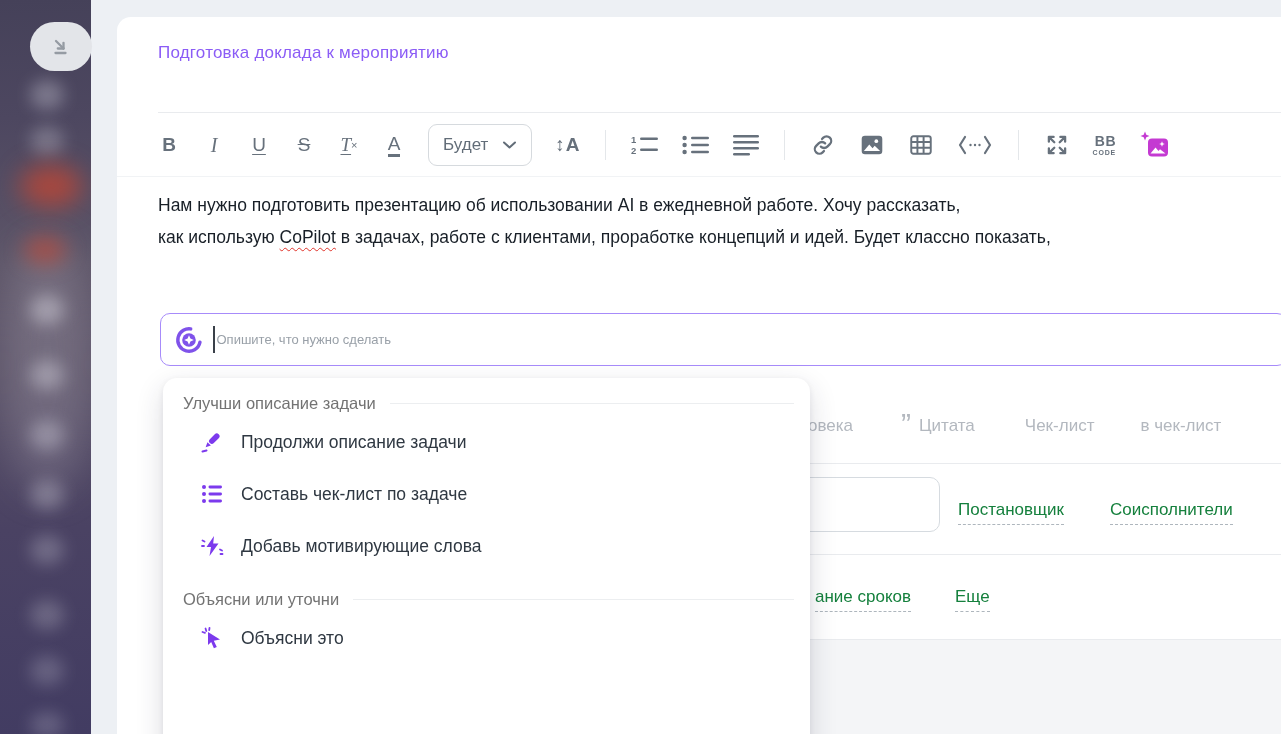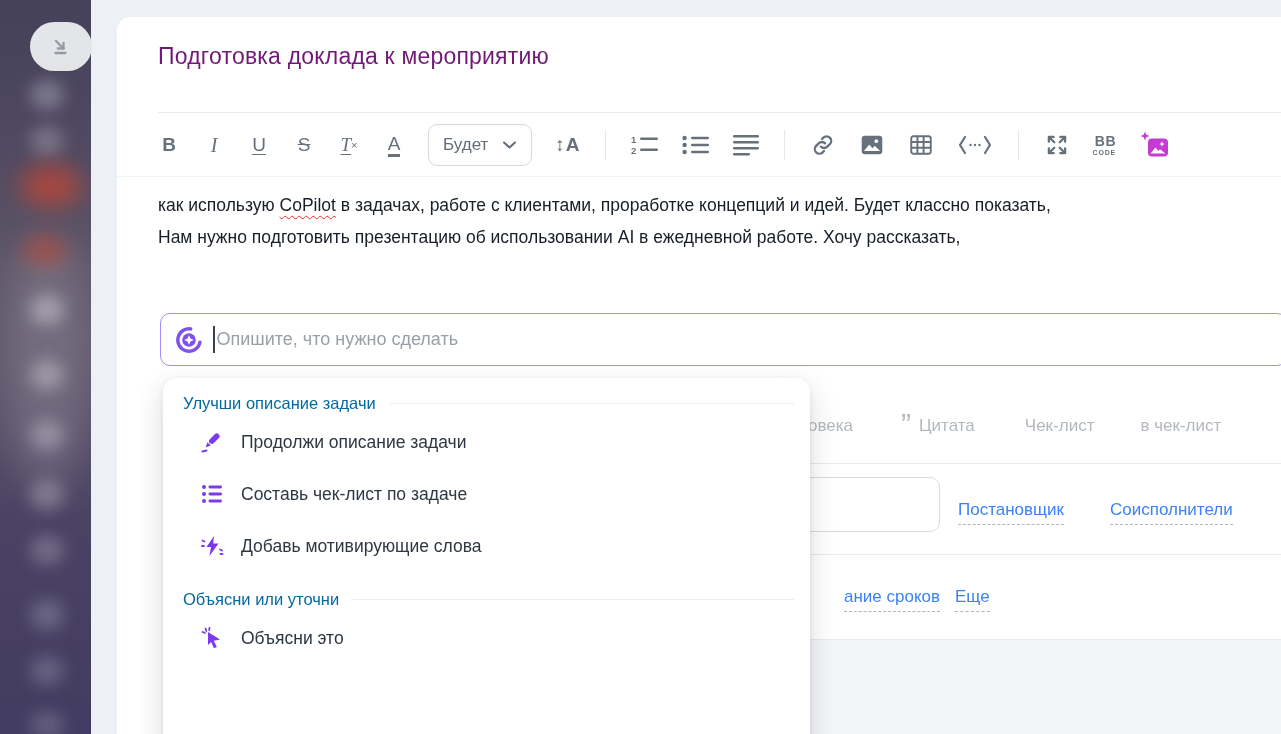--- a/index.html
+++ b/index.html
@@ -9,21 +9,21 @@
 
   
   .sidebar { position:absolute; left:0; top:0; width:91px; height:734px; overflow:hidden;
     background:linear-gradient(178deg,#454159 0%,#4d4760 16%,#5d5568 36%,#564e64 52%,#4a4263 72%,#423c62 100%); }
   .blob { position:absolute; border-radius:50%; }
   .collapse-pill { position:absolute; left:30px; top:22px; width:62px; height:49px; background:#e3e5e9;
     border-radius:25px; display:flex; align-items:center; justify-content:center; z-index:6; cursor:pointer; }
 
   
   .card { position:absolute; left:117px; top:17px; right:0; bottom:0; background:#ffffff; border-top-left-radius:14px; }
-  .task-title { position:absolute; left:41px; top:26px; font-size:23px; color:#701a75; letter-spacing:.2px; }
+  .task-title { position:absolute; left:41px; top:26px; font-size:17px; color:#8b5cf6; letter-spacing:.2px; }
   .divider-h { position:absolute; height:1px; background:#e9ebee; }
   .d1 { left:41px; right:0; top:95px; }
   .d2 { left:0; right:0; top:159px; background:#f1f3f5; }
 
   
   .toolbar { position:absolute; left:41px; right:0; top:98px; height:60px; display:flex; align-items:center; gap:23px; color:#67717c; }
   .tb { display:flex; align-items:center; justify-content:center; min-width:22px; height:34px; cursor:pointer; color:#67717c; }
   .tb-b { font-weight:700; font-size:19px; }
   .tb-i { font-family:"Liberation Serif","DejaVu Serif",serif; font-style:italic; font-size:20px; }
   .tb-u { font-size:19px; text-decoration:underline; text-underline-offset:3px; }
@@ -39,39 +39,39 @@
   .bbcode .bb { font-size:14px; font-weight:700; letter-spacing:.5px; }
   .bbcode .code { font-size:7px; font-weight:700; letter-spacing:.8px; margin-top:1px; }
 
   
   .desc { position:absolute; left:41px; top:172px; right:20px; font-size:17.5px; color:#181f27; line-height:32px; }
   .misspell { text-decoration:underline; text-decoration-style:wavy; text-decoration-color:#e0342b; text-decoration-thickness:1px; text-underline-offset:4px; }
 
   
   .copilot { position:absolute; left:43px; top:296px; right:-6px; height:53px; border:1.5px solid #a78bfa; border-radius:10px; background:#fff; display:flex; align-items:center; padding-left:13px; z-index:20; }
   .copilot .caret { width:1.5px; height:27px; background:#3a4049; margin-left:9px; }
-  .copilot .ph { margin-left:2px; font-size:18px; color:#99a0a8; }
+  .copilot .ph { margin-left:2px; font-size:13px; color:#99a0a8; }
 
   
   .bg-layer { position:absolute; inset:0; z-index:5; }
   .quick-row { position:absolute; top:397px; height:24px; display:flex; align-items:center; color:#b3b8bf; font-size:17px; }
   .q-item { display:flex; align-items:center; gap:8px; cursor:pointer; }
   .quote-glyph { font-size:30px; line-height:10px; height:14px; color:#b3b8bf; }
   .d-446 { left:660px; right:0; top:446px; }
   .ghost-input { position:absolute; left:560px; top:460px; width:263px; height:55px; background:#fff; border:1px solid #d6dbe0; border-radius:10px; }
-  .dashed-link { position:absolute; font-size:17px; color:#3b82f6; border-bottom:1px dashed #aeb6bd; padding-bottom:4px; cursor:pointer; }
+  .dashed-link { position:absolute; font-size:17px; color:#15803d; border-bottom:1px dashed #aeb6bd; padding-bottom:4px; cursor:pointer; }
   .d-537 { left:660px; right:0; top:537px; }
   .d-622 { left:580px; right:0; top:622px; }
   .footer-gray { position:absolute; left:560px; right:0; top:623px; bottom:0; background:#f4f5f7; }
 
   
   .menu { position:absolute; left:46px; top:361px; width:647px; height:420px; background:#fff; border-radius:14px;
     box-shadow:0 10px 28px rgba(35,40,60,.16), 0 2px 6px rgba(35,40,60,.08); z-index:30; padding-top:12px; }
   .menu-header { display:flex; align-items:center; height:26px; padding-left:20px; margin-right:16px; }
-  .menu-header .mh-label { font-size:16.5px; color:#0369a1; white-space:nowrap; }
+  .menu-header .mh-label { font-size:16.5px; color:#737373; white-space:nowrap; }
   .menu-header .rule { flex:1; height:1px; background:#eceef0; margin-left:14px; }
   .menu-item { display:flex; align-items:center; height:52px; padding-left:37px; gap:17px; cursor:pointer; }
   .menu-item .mi-label { font-size:17.5px; color:#2f3842; }
   .mh2 { margin-top:14px; }
   .micon { width:24px; height:24px; display:flex; align-items:center; justify-content:center; }
 
   svg { display:block; }
 </style>
 </head>
 <body>
@@ -208,40 +208,40 @@
           <path d="M6 1.5 L7.3 4.7 L10.5 6 L7.3 7.3 L6 10.5 L4.7 7.3 L1.5 6 L4.7 4.7 Z" fill="#c43ad2"></path>
           <rect x="9" y="8.5" width="20" height="18" rx="4" fill="#c43ad2"></rect>
           <path d="M11.5 23.5 L16.5 17.5 L19.5 21 L21 19.3 L26.5 23.5 Z" fill="#ffffff"></path>
           <path d="M23 11.2 L23.8 13.2 L25.8 14 L23.8 14.8 L23 16.8 L22.2 14.8 L20.2 14 L22.2 13.2 Z" fill="#ffffff"></path>
         </svg>
       </span>
     </div>
     <div class="divider-h d2"></div>
 
     <div class="desc">
+      <div>Нам нужно подготовить презентацию об использовании AI в ежедневной работе. Хочу рассказать,</div>
       <div><span>как использую </span><span class="misspell">CoPilot</span><span> в задачах, работе с клиентами, проработке концепций и идей. Будет классно показать,</span></div>
-      <div>Нам нужно подготовить презентацию об использовании AI в ежедневной работе. Хочу рассказать,</div>
     </div>
 
     <div class="bg-layer">
       <div class="quick-row" style="left:691px; gap:0;">
         <span class="q-item" style="margin-right:48px;">овека</span>
         <span class="q-item" style="margin-right:50px;">
           <span class="quote-glyph">”</span>
           <span>Цитата</span>
         </span>
         <span class="q-item" style="margin-right:46px;">Чек-лист</span>
         <span class="q-item">в чек-лист</span>
       </div>
       <div class="divider-h d-446"></div>
       <div class="ghost-input"></div>
       <span class="dashed-link" style="left:841px; top:483px;">Постановщик</span>
       <span class="dashed-link" style="left:993px; top:483px;">Соисполнители</span>
       <div class="divider-h d-537"></div>
-      <span class="dashed-link" style="left:727px; top:570px;">ание сроков</span>
+      <span class="dashed-link" style="left:698px; top:570px;">ание сроков</span>
       <span class="dashed-link" style="left:838px; top:570px;">Еще</span>
       <div class="divider-h d-622"></div>
       <div class="footer-gray"></div>
     </div>
 
     <div class="copilot">
       <span>
         <svg width="30" height="30" viewBox="0 0 30 30">
           <circle cx="15" cy="15" r="11.2" fill="none" stroke="#7f52ea" stroke-width="3.4" stroke-dasharray="52 18" stroke-dashoffset="-8" stroke-linecap="round" transform="rotate(-30 15 15)"></circle>
           <circle cx="15" cy="15" r="6.8" fill="#7f52ea"></circle>

